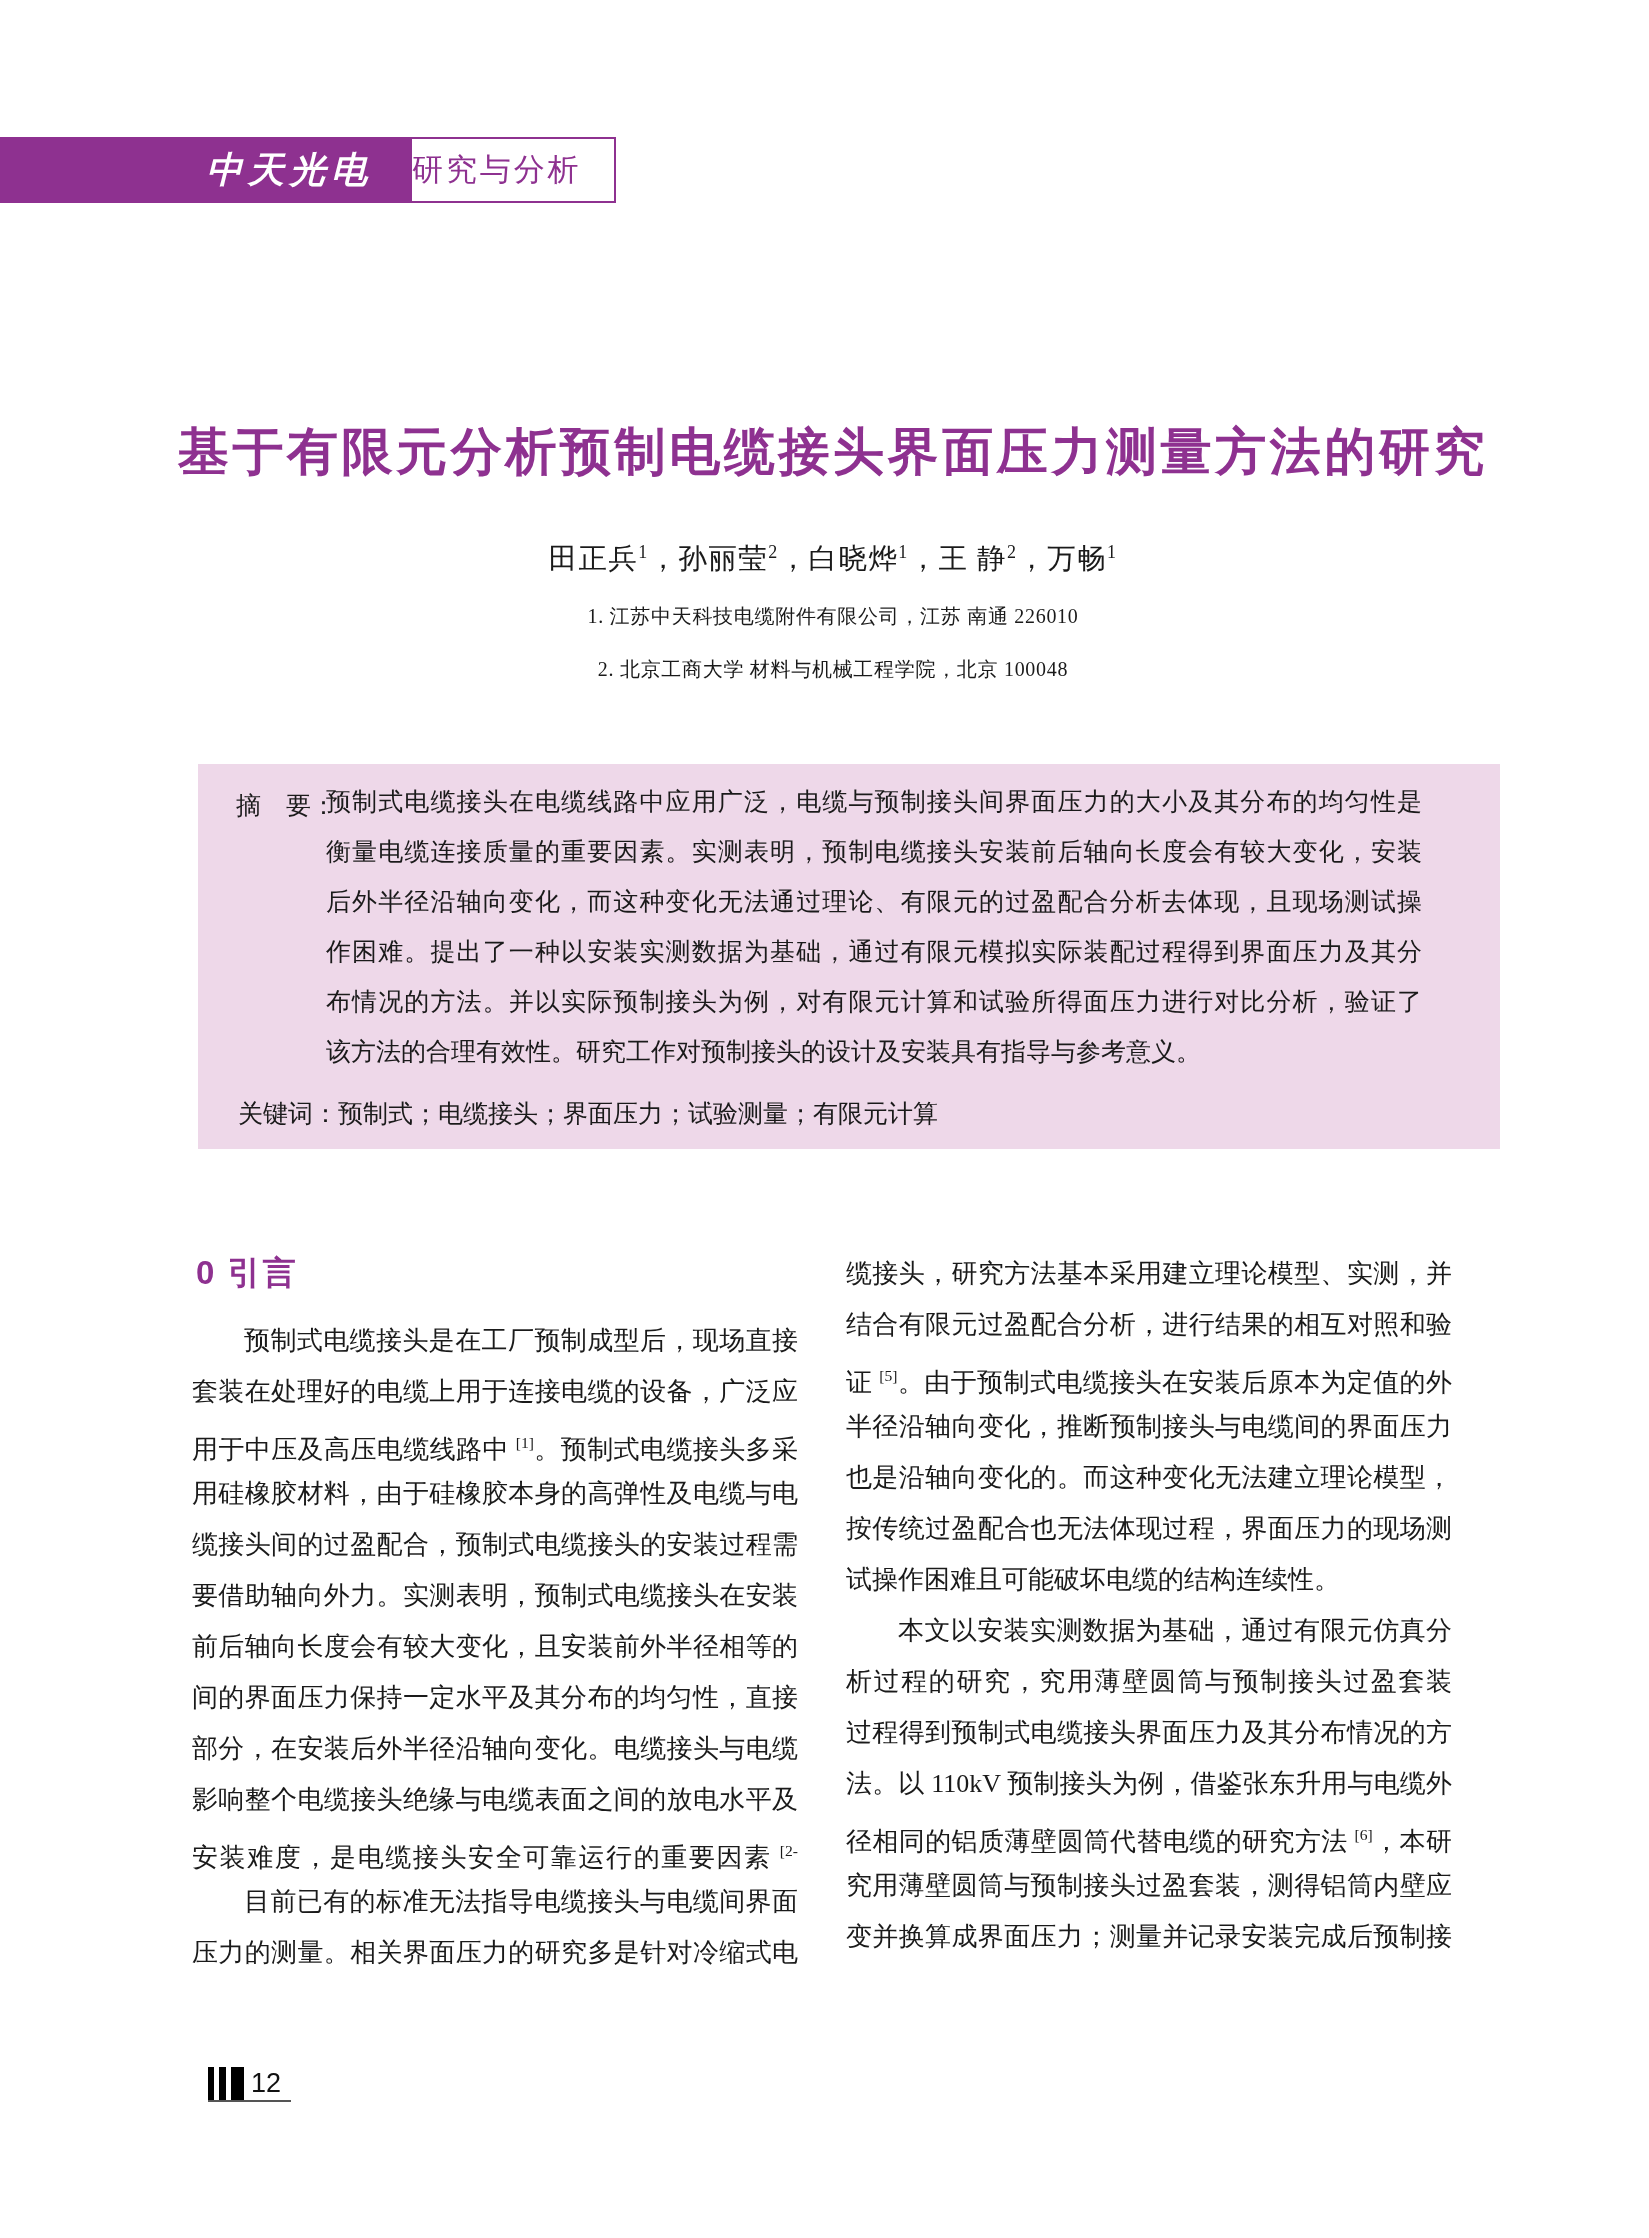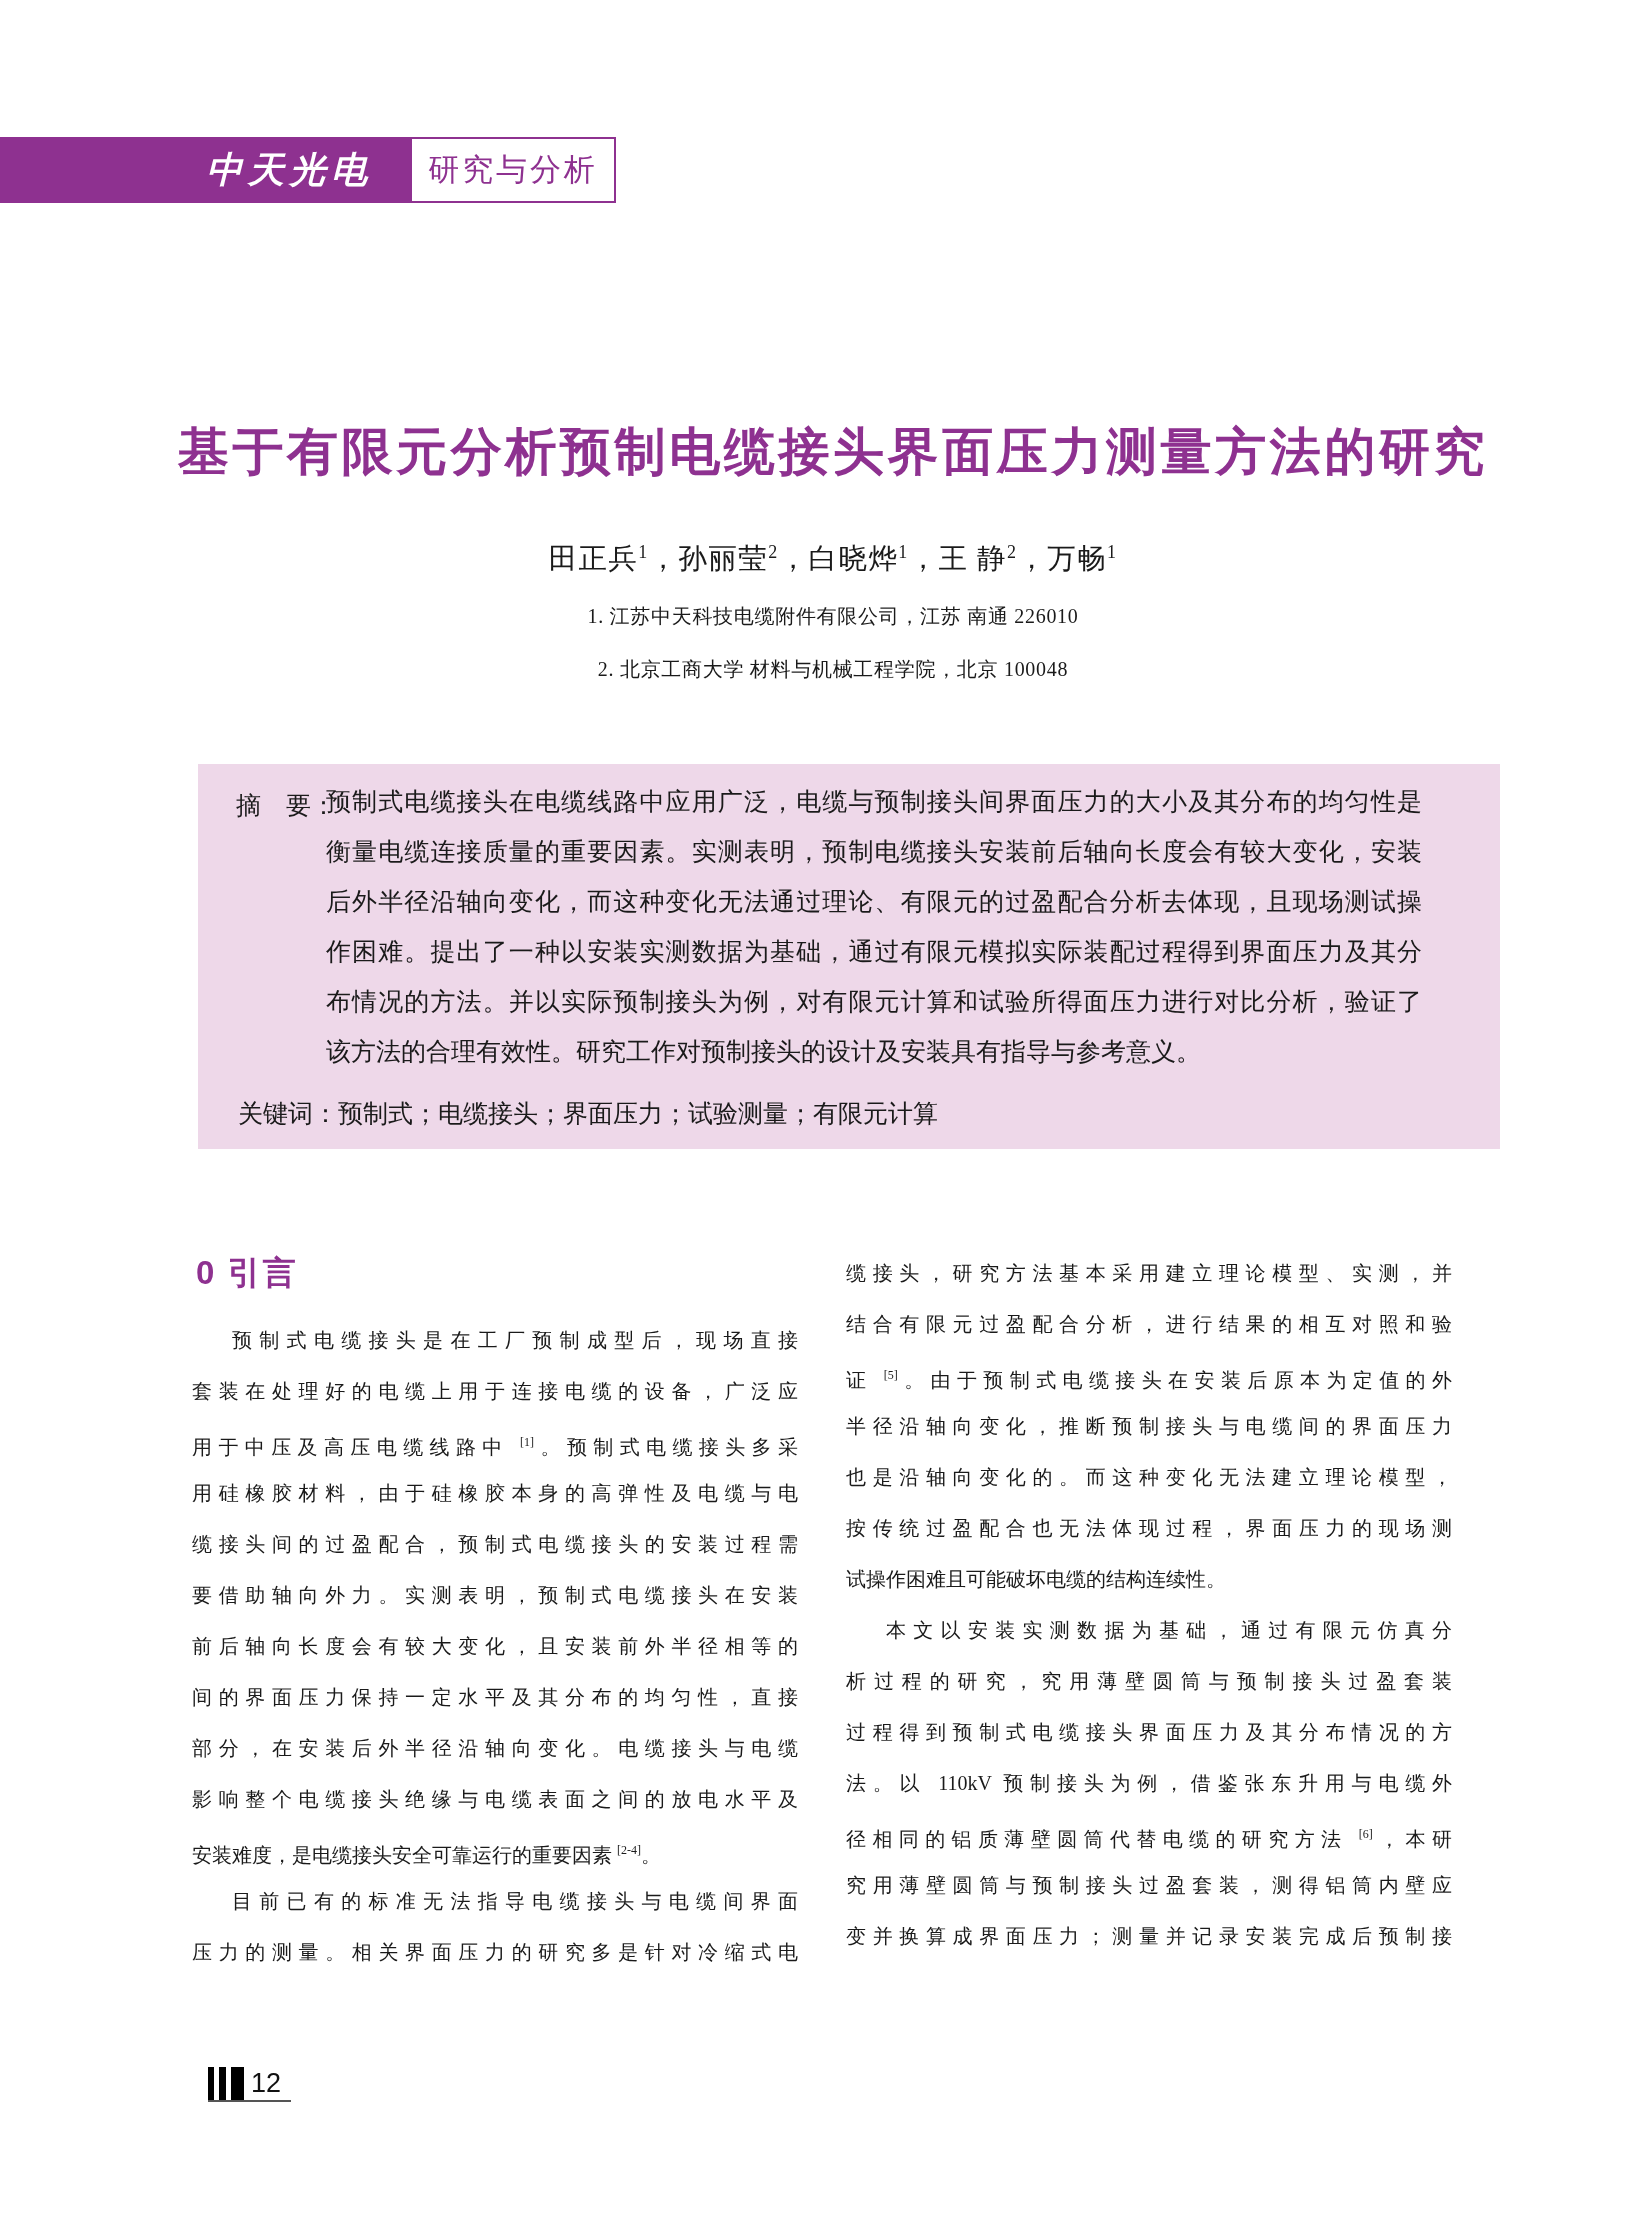--- a/index.html
+++ b/index.html
@@ -14,21 +14,21 @@
     background:var(--purple);display:flex;align-items:center;justify-content:flex-end;
     padding-right:37px;box-sizing:border-box;
   }
   .brand-logo{
     color:#ffffff;font-size:36px;font-weight:bold;font-style:italic;
     letter-spacing:5.7px;font-family:"Liberation Serif",serif;white-space:nowrap;
   }
   .tag-box{
     position:absolute;left:410px;top:137px;width:206px;height:66px;
     background:#ffffff;border:2.9px solid var(--purple);box-sizing:border-box;
-    display:flex;align-items:center;justify-content:center;
+    display:flex;align-items:center;
   }
   .tag-text{
     color:var(--purple);font-size:31px;letter-spacing:2.9px;
     font-family:"Liberation Sans",sans-serif;white-space:nowrap;
   }
   
   .title{
     position:absolute;left:0;top:418px;width:100%;text-align:center;
     color:var(--purple);font-size:51px;font-weight:bold;letter-spacing:3.6px;white-space:nowrap;
   }
@@ -65,21 +65,21 @@
   
   .section-heading{
     position:absolute;left:196px;top:1251px;color:var(--purple);
     font-size:33px;font-weight:bold;letter-spacing:2.1px;
     font-family:"Liberation Sans",sans-serif;white-space:nowrap;
   }
   .column{position:absolute;width:606px;}
   .col-left{left:192px;top:1315px;}
   .col-right{left:846px;top:1248px;}
   .body-line{
-    height:51px;line-height:51px;font-size:20px;margin:0;
+    height:51px;line-height:51px;font-size:26px;margin:0;
     text-align:justify;text-align-last:justify;overflow:hidden;
   }
   .body-line.end{text-align-last:left;}
   .body-line.indent{text-indent:2em;}
   .body-line sup,.abs-line sup{font-size:0.6em;}
   
   .footer{
     position:absolute;left:208px;top:2065px;width:83px;height:35px;
     border-bottom:2.1px solid #555555;
   }

